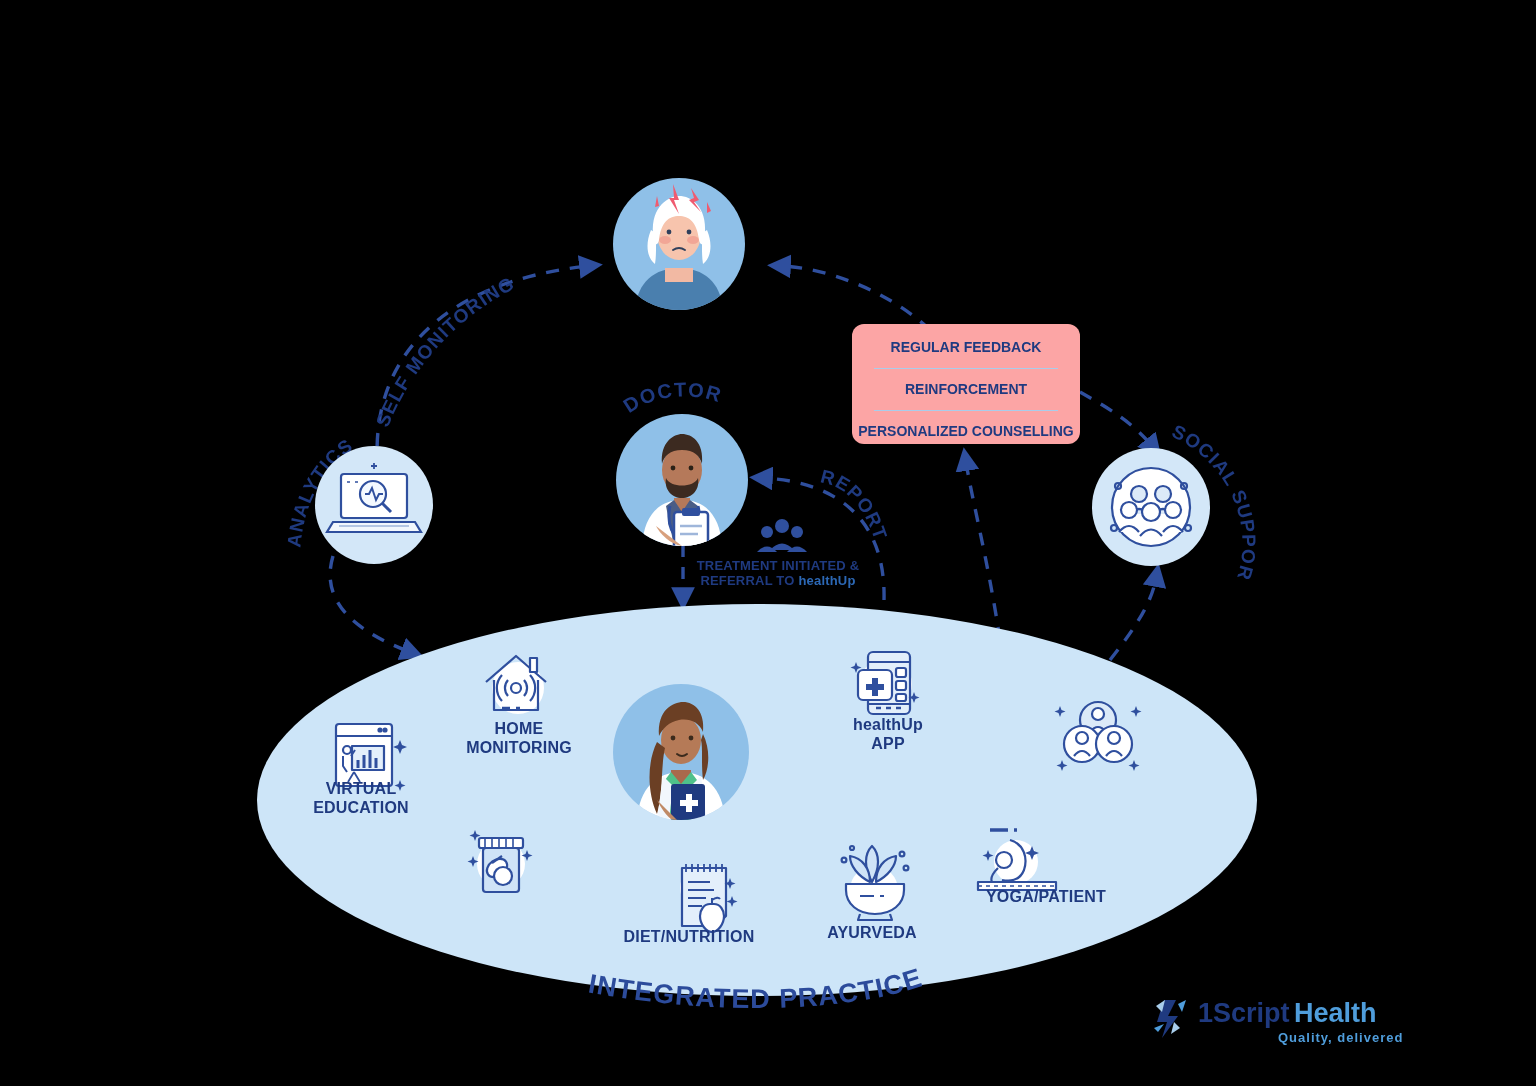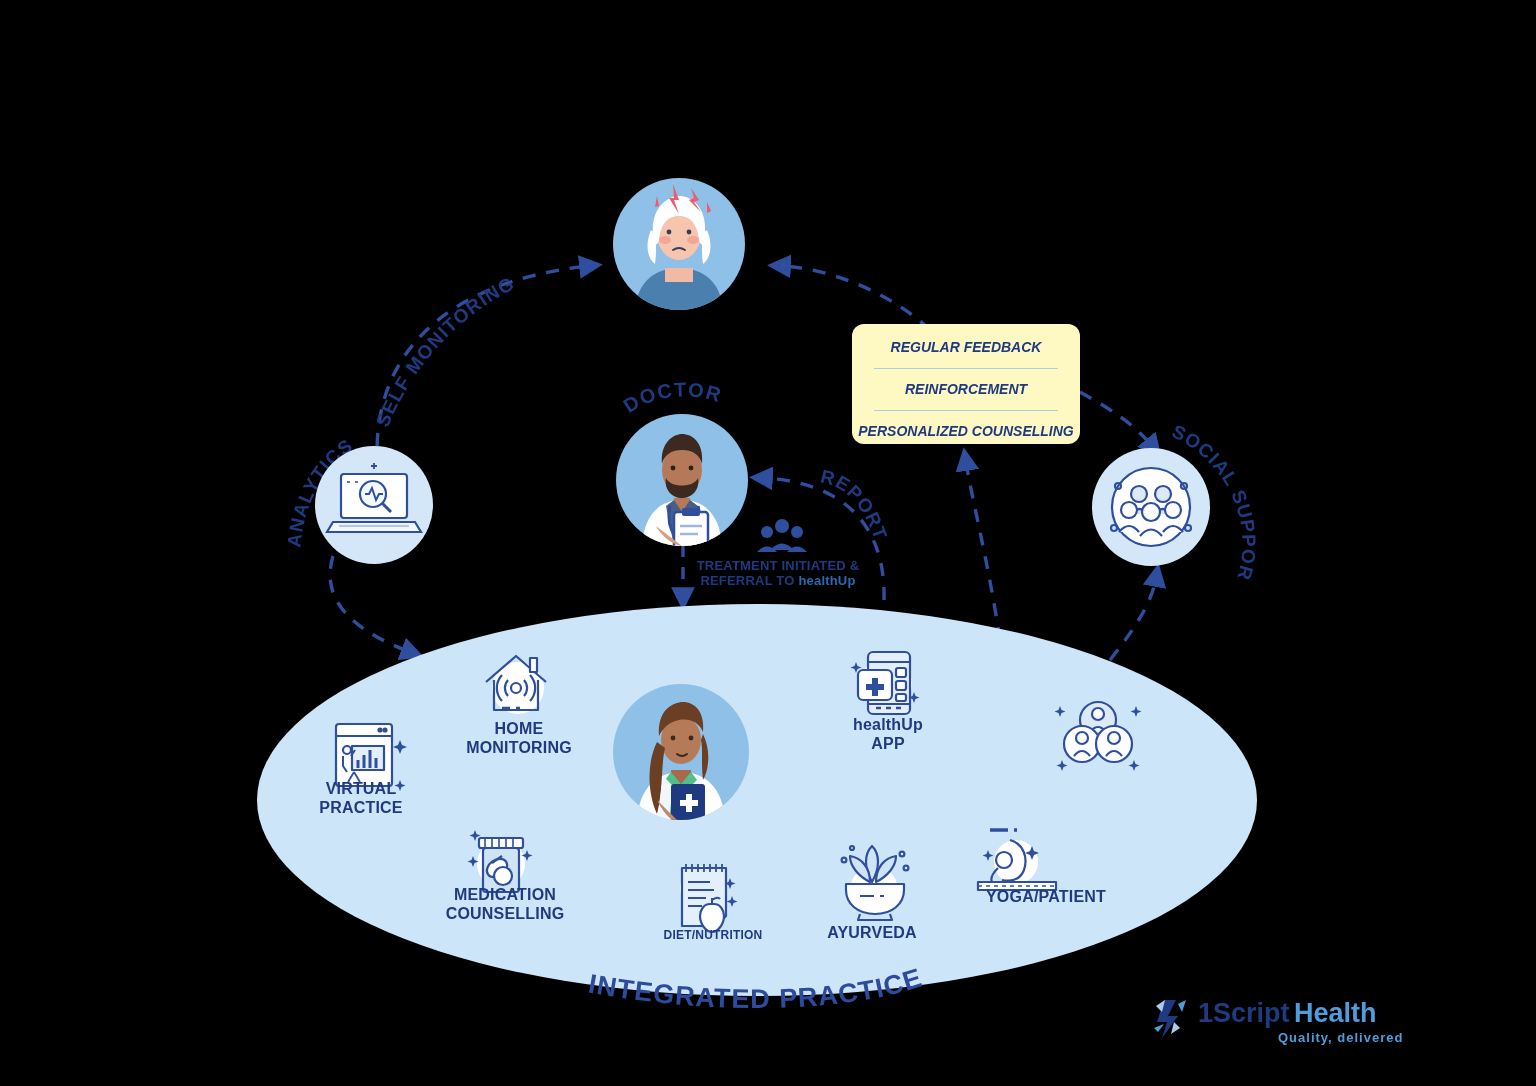--- a/index.html
+++ b/index.html
@@ -2,21 +2,21 @@
 <html><head>
 <meta charset="utf-8">
 <style>
   html,body{margin:0;padding:0;background:#000;}
   body{width:1536px;height:1086px;position:relative;overflow:hidden;
        font-family:"Liberation Sans",sans-serif;}
   #stage{position:absolute;inset:0;width:1536px;height:1086px;}
   svg.layer{position:absolute;left:0;top:0;width:1536px;height:1086px;overflow:visible;}
   .lbl{position:absolute;color:#1f3a80;font-weight:bold;text-align:center;
        letter-spacing:.2px;line-height:1.18;}
-  .fbox{position:absolute;background:#fef9c3;border-radius:12px;font-style:italic;}
+  .fbox{position:absolute;background:#fca5a5;border-radius:12px;}
   .fbox-item{color:#1f3a80;font-weight:bold;text-align:center;}
   .fbox-div{height:1px;background:#a9cdeb;margin:0 22px;}
 </style>
 </head>
 <body>
 
 <div id="stage">
 
   <svg class="layer" viewBox="0 0 1536 1086">
     <defs>
@@ -341,40 +341,36 @@
         <path d="M6,58 h78 v8 h-78 Z" fill="#ffffff"></path>
         <path d="M6,62 h78" stroke-dasharray="4 4" stroke-width="1.6"></path>
         <path d="M60,22 l2,5 l5,2 l-5,2 l-2,5 l-2,-5 l-5,-2 l5,-2 Z" fill="#2f4f9e" stroke="none"></path>
         <path d="M16,26 l1.5,4 l4,1.5 l-4,1.5 l-1.5,4 l-1.5,-4 l-4,-1.5 l4,-1.5 Z" fill="#2f4f9e" stroke="none"></path>
       </g>
     </g>
   </svg>
 
   <div class="lbl" style="left:276px;top:780px;width:170px;font-size:16px;">
     <div>VIRTUAL</div>
-    <div>PRACTICE</div>
+    <div>EDUCATION</div>
   </div>
 
   <div class="lbl" style="left:432px;top:720px;width:174px;font-size:16px;">
     <div>HOME</div>
     <div>MONITORING</div>
   </div>
 
   <div class="lbl" style="left:808px;top:716px;width:160px;font-size:16px;">
     <div>healthUp</div>
     <div>APP</div>
   </div>
 
 
-  <div class="lbl" style="left:412px;top:886px;width:186px;font-size:16px;">
-    <div>MEDICATION</div>
-    <div>COUNSELLING</div>
-  </div>
-
-  <div class="lbl" style="left:620px;top:928px;width:186px;font-size:12px;">
+
+  <div class="lbl" style="left:596px;top:928px;width:186px;font-size:16px;">
     <div>DIET/NUTRITION</div>
   </div>
 
   <div class="lbl" style="left:792px;top:924px;width:160px;font-size:16px;">
     <div>AYURVEDA</div>
   </div>
 
   <div class="lbl" style="left:956px;top:888px;width:180px;font-size:16px;">
     <div>YOGA/PATIENT</div>
   </div>

